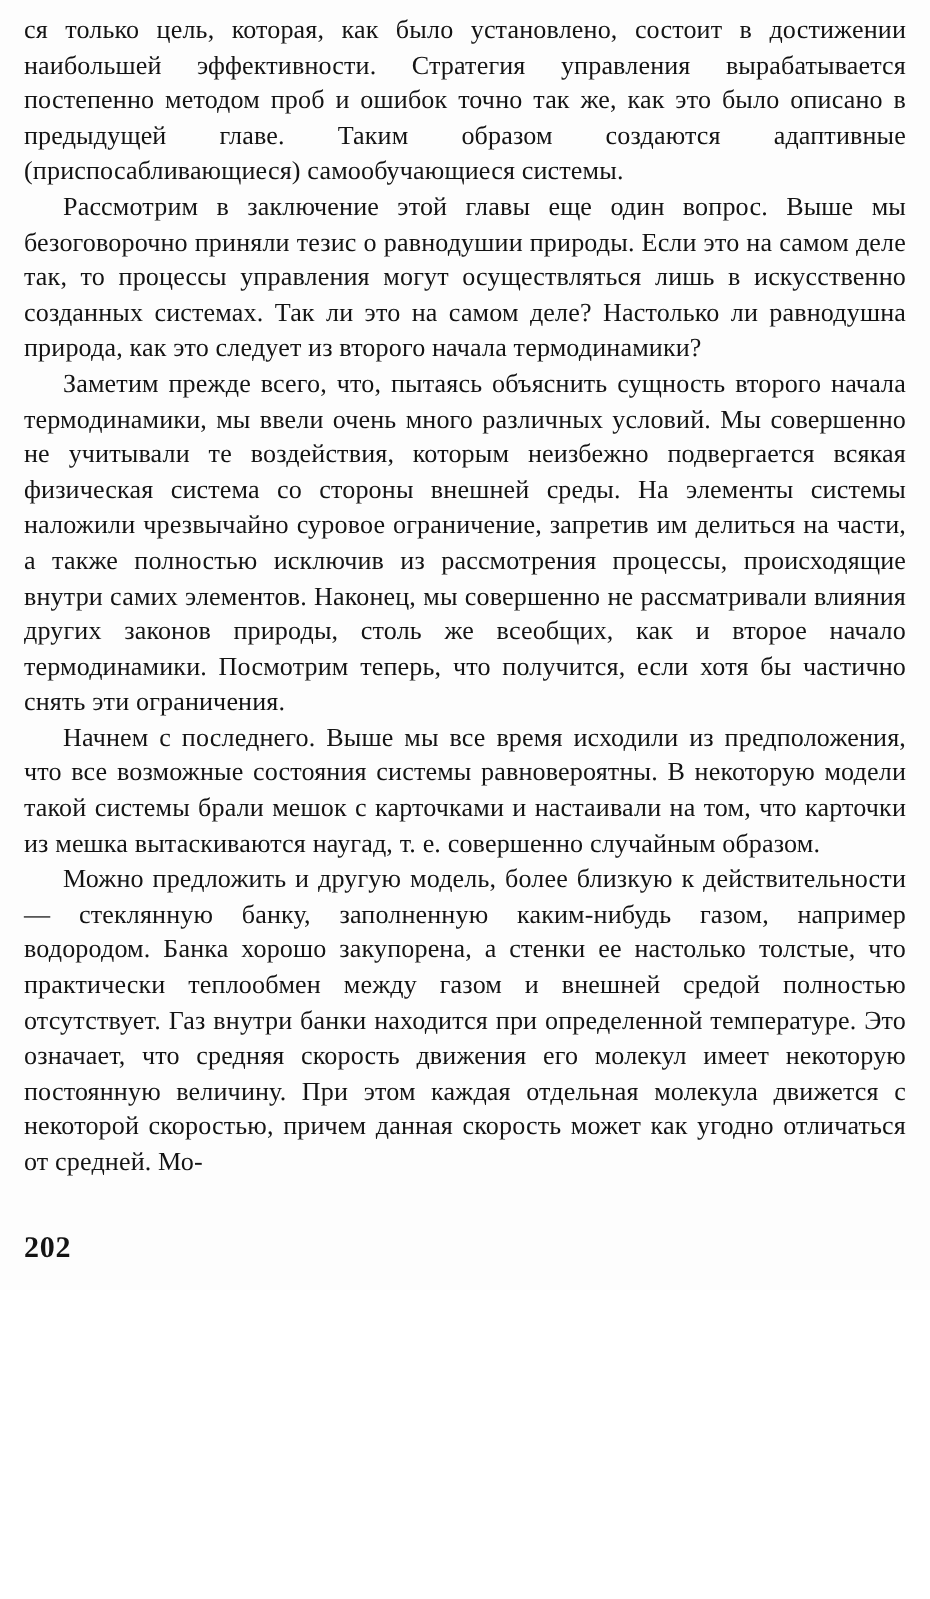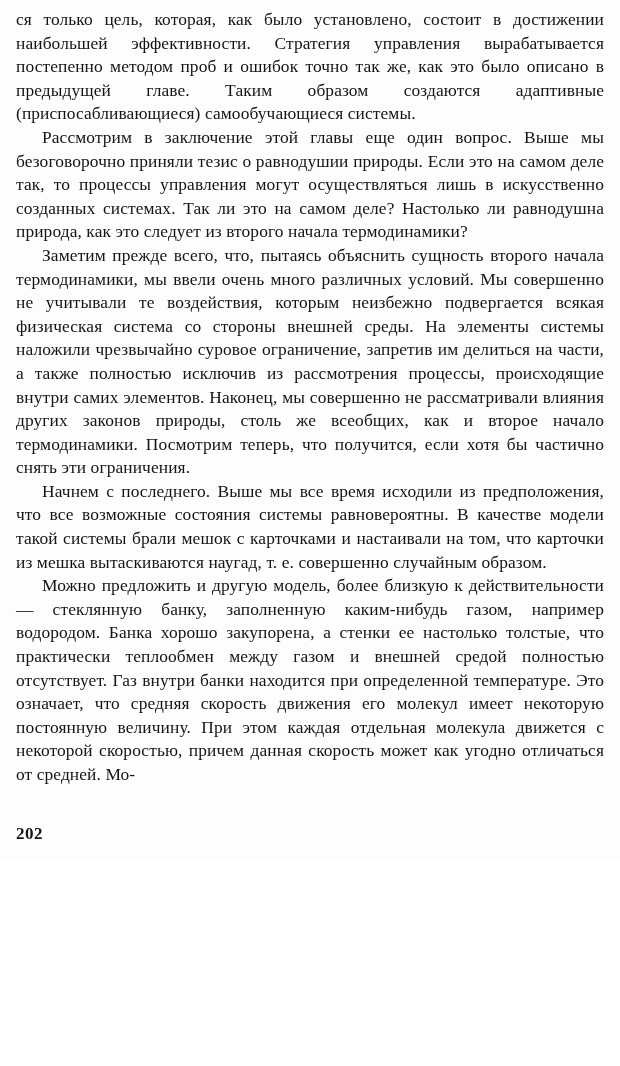--- a/index.html
+++ b/index.html
@@ -42,34 +42,34 @@
   }
   .para + .para {
     margin-top: 0px;
     font-family: Liberation Serif, serif;
   }
   .page-number {
     position: absolute;
     left: 16px;
     bottom: 16px;
     font-family: "Liberation Serif", serif;
-    font-size: 17px;
+    font-size: 20px;
     font-weight: 700;
     color: #141414;
     letter-spacing: 0.5px;
   }
   .textblock {
     width: 588px;
   }
 </style>
 </head>
 <body>
 
 <div class="page">
   <div class="textblock body-text">
     <p class="para noindent">ся только цель, которая, как было установлено, состоит в достижении наибольшей эффективности. Стратегия управления вырабатывается постепенно методом проб и ошибок точно так же, как это было описано в предыдущей главе. Таким образом создаются адаптивные (приспосабливающиеся) самообучающиеся системы.</p>
     <p class="para">Рассмотрим в заключение этой главы еще один вопрос. Выше мы безоговорочно приняли тезис о равнодушии природы. Если это на самом деле так, то процессы управления могут осуществляться лишь в искусственно созданных системах. Так ли это на самом деле? Настолько ли равнодушна природа, как это следует из второго начала термодинамики?</p>
     <p class="para">Заметим прежде всего, что, пытаясь объяснить сущность второго начала термодинамики, мы ввели очень много различных условий. Мы совершенно не учитывали те воздействия, которым неизбежно подвергается всякая физическая система со стороны внешней среды. На элементы системы наложили чрезвычайно суровое ограничение, запретив им делиться на части, а также полностью исключив из рассмотрения процессы, происходящие внутри самих элементов. Наконец, мы совершенно не рассматривали влияния других законов природы, столь же всеобщих, как и второе начало термодинамики. Посмотрим теперь, что получится, если хотя бы частично снять эти ограничения.</p>
-    <p class="para">Начнем с последнего. Выше мы все время исходили из предположения, что все возможные состояния системы равновероятны. В качестве модели такой системы брали мешок с карточками и настаивали на том, что карточки из мешка вытаскиваются наугад, т. е. совершенно случайным образом.</p>
+    <p class="para">Начнем с последнего. Выше мы все время исходили из предположения, что все возможные состояния системы равновероятны. В некоторую модели такой системы брали мешок с карточками и настаивали на том, что карточки из мешка вытаскиваются наугад, т. е. совершенно случайным образом.</p>
     <p class="para">Можно предложить и другую модель, более близкую к действительности — стеклянную банку, заполненную каким-нибудь газом, например водородом. Банка хорошо закупорена, а стенки ее настолько толстые, что практически теплообмен между газом и внешней средой полностью отсутствует. Газ внутри банки находится при определенной температуре. Это означает, что средняя скорость движения его молекул имеет некоторую постоянную величину. При этом каждая отдельная молекула движется с некоторой скоростью, причем данная скорость может как угодно отличаться от средней. Мо-</p>
   </div>
   <div class="page-number">202</div>
 </div>
 
 </body></html>

